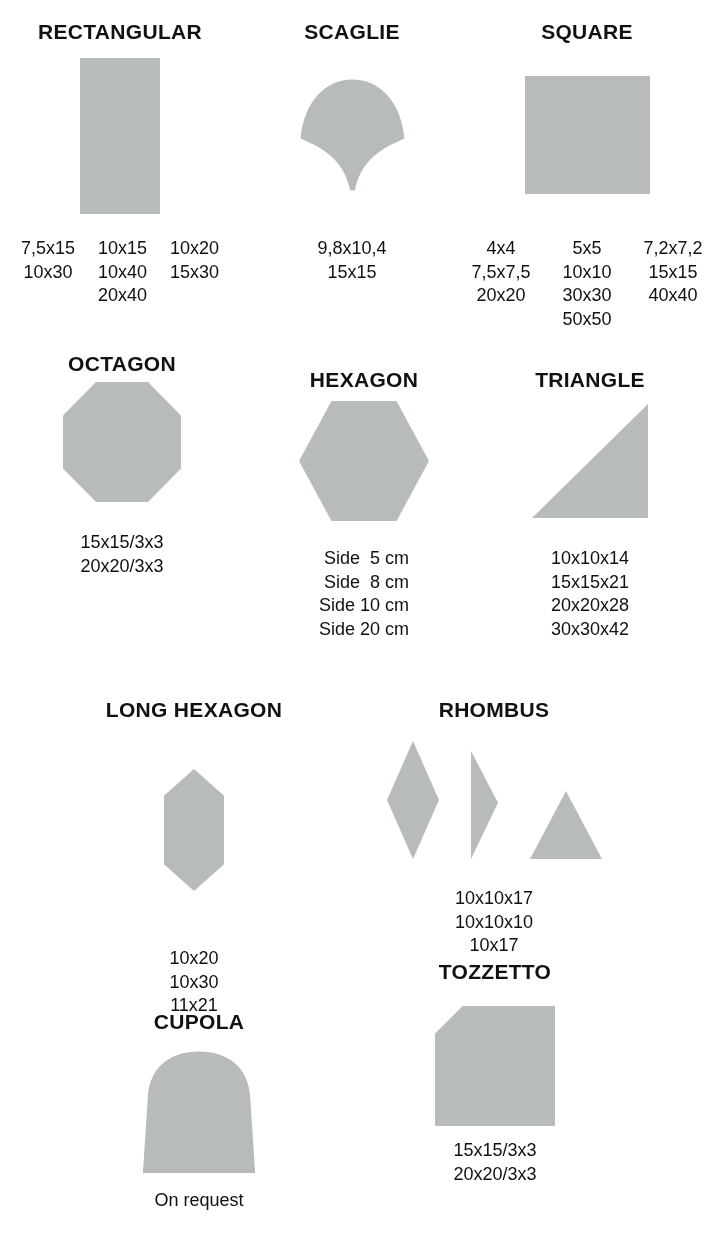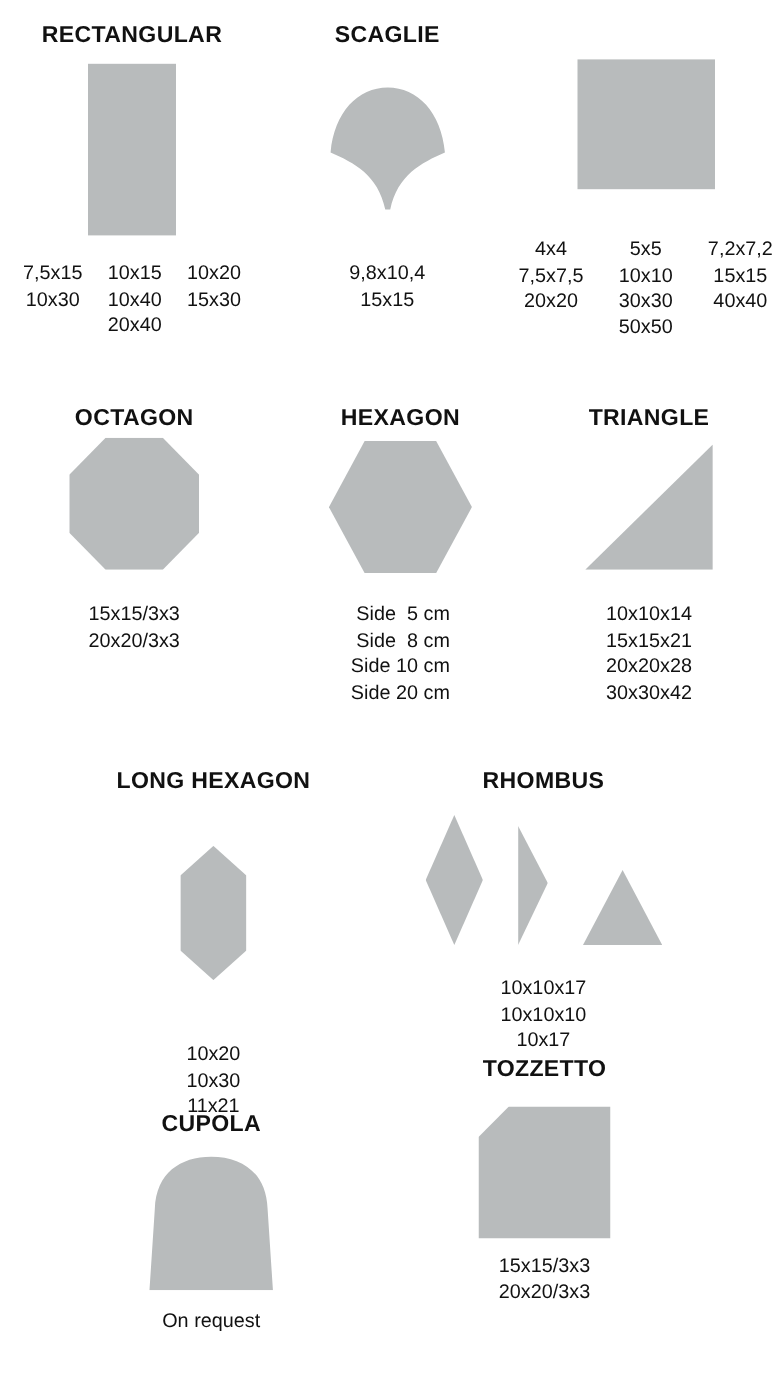--- a/index.html
+++ b/index.html
@@ -67,20 +67,21 @@
     </div>
     <div class="sizes">
       <div class="size-col">
         <div class="size-line">9,8x10,4</div>
         <div class="size-line">15x15</div>
       </div>
     </div>
   </div>
 
   <div class="sec" style="left:467px; top:20px; width:240px;">
+    <div class="sec-title">SQUARE</div>
     <div class="shape-area" style="height:194px;">
       <div class="tile-block" style="width:125px; height:118px; margin-top:33px;"></div>
     </div>
     <div class="sizes" style="gap:32px;">
       <div class="size-col">
         <div class="size-line">4x4</div>
         <div class="size-line">7,5x7,5</div>
         <div class="size-line">20x20</div>
       </div>
       <div class="size-col">
@@ -90,21 +91,21 @@
         <div class="size-line">50x50</div>
       </div>
       <div class="size-col">
         <div class="size-line">7,2x7,2</div>
         <div class="size-line">15x15</div>
         <div class="size-line">40x40</div>
       </div>
     </div>
   </div>
 
-  <div class="sec" style="left:2px; top:368px; width:240px;">
+  <div class="sec" style="left:2px; top:352px; width:240px;">
     <div class="sec-title">OCTAGON</div>
     <div class="shape-area" style="height:156px;">
       <svg class="tile-svg" style="margin-top:7px;" width="118" height="120" viewBox="0 0 100 100" preserveAspectRatio="none">
         <polygon points="28,0 72,0 100,28 100,72 72,100 28,100 0,72 0,28"></polygon>
       </svg>
     </div>
     <div class="sizes">
       <div class="size-col">
         <div class="size-line">15x15/3x3</div>
         <div class="size-line">20x20/3x3</div>
@@ -179,21 +180,21 @@
     </div>
     <div class="sizes">
       <div class="size-col">
         <div class="size-line">10x10x17</div>
         <div class="size-line">10x10x10</div>
         <div class="size-line">10x17</div>
       </div>
     </div>
   </div>
 
-  <div class="sec" style="left:72px; top:1010px; width:240px;">
+  <div class="sec" style="left:79px; top:1010px; width:240px;">
     <div class="sec-title">CUPOLA</div>
     <div class="shape-area" style="height:156px;">
       <svg class="tile-svg" style="margin-top:16px;" width="122" height="124" viewBox="0 0 100 100" preserveAspectRatio="none">
         <path d="M 4 100 L 8 40 C 9 14 27 2 50 2 C 73 2 91 14 92 40 L 96 100 Z"></path>
       </svg>
     </div>
     <div class="sizes">
       <div class="size-col">
         <div class="size-line">On request</div>
       </div>

